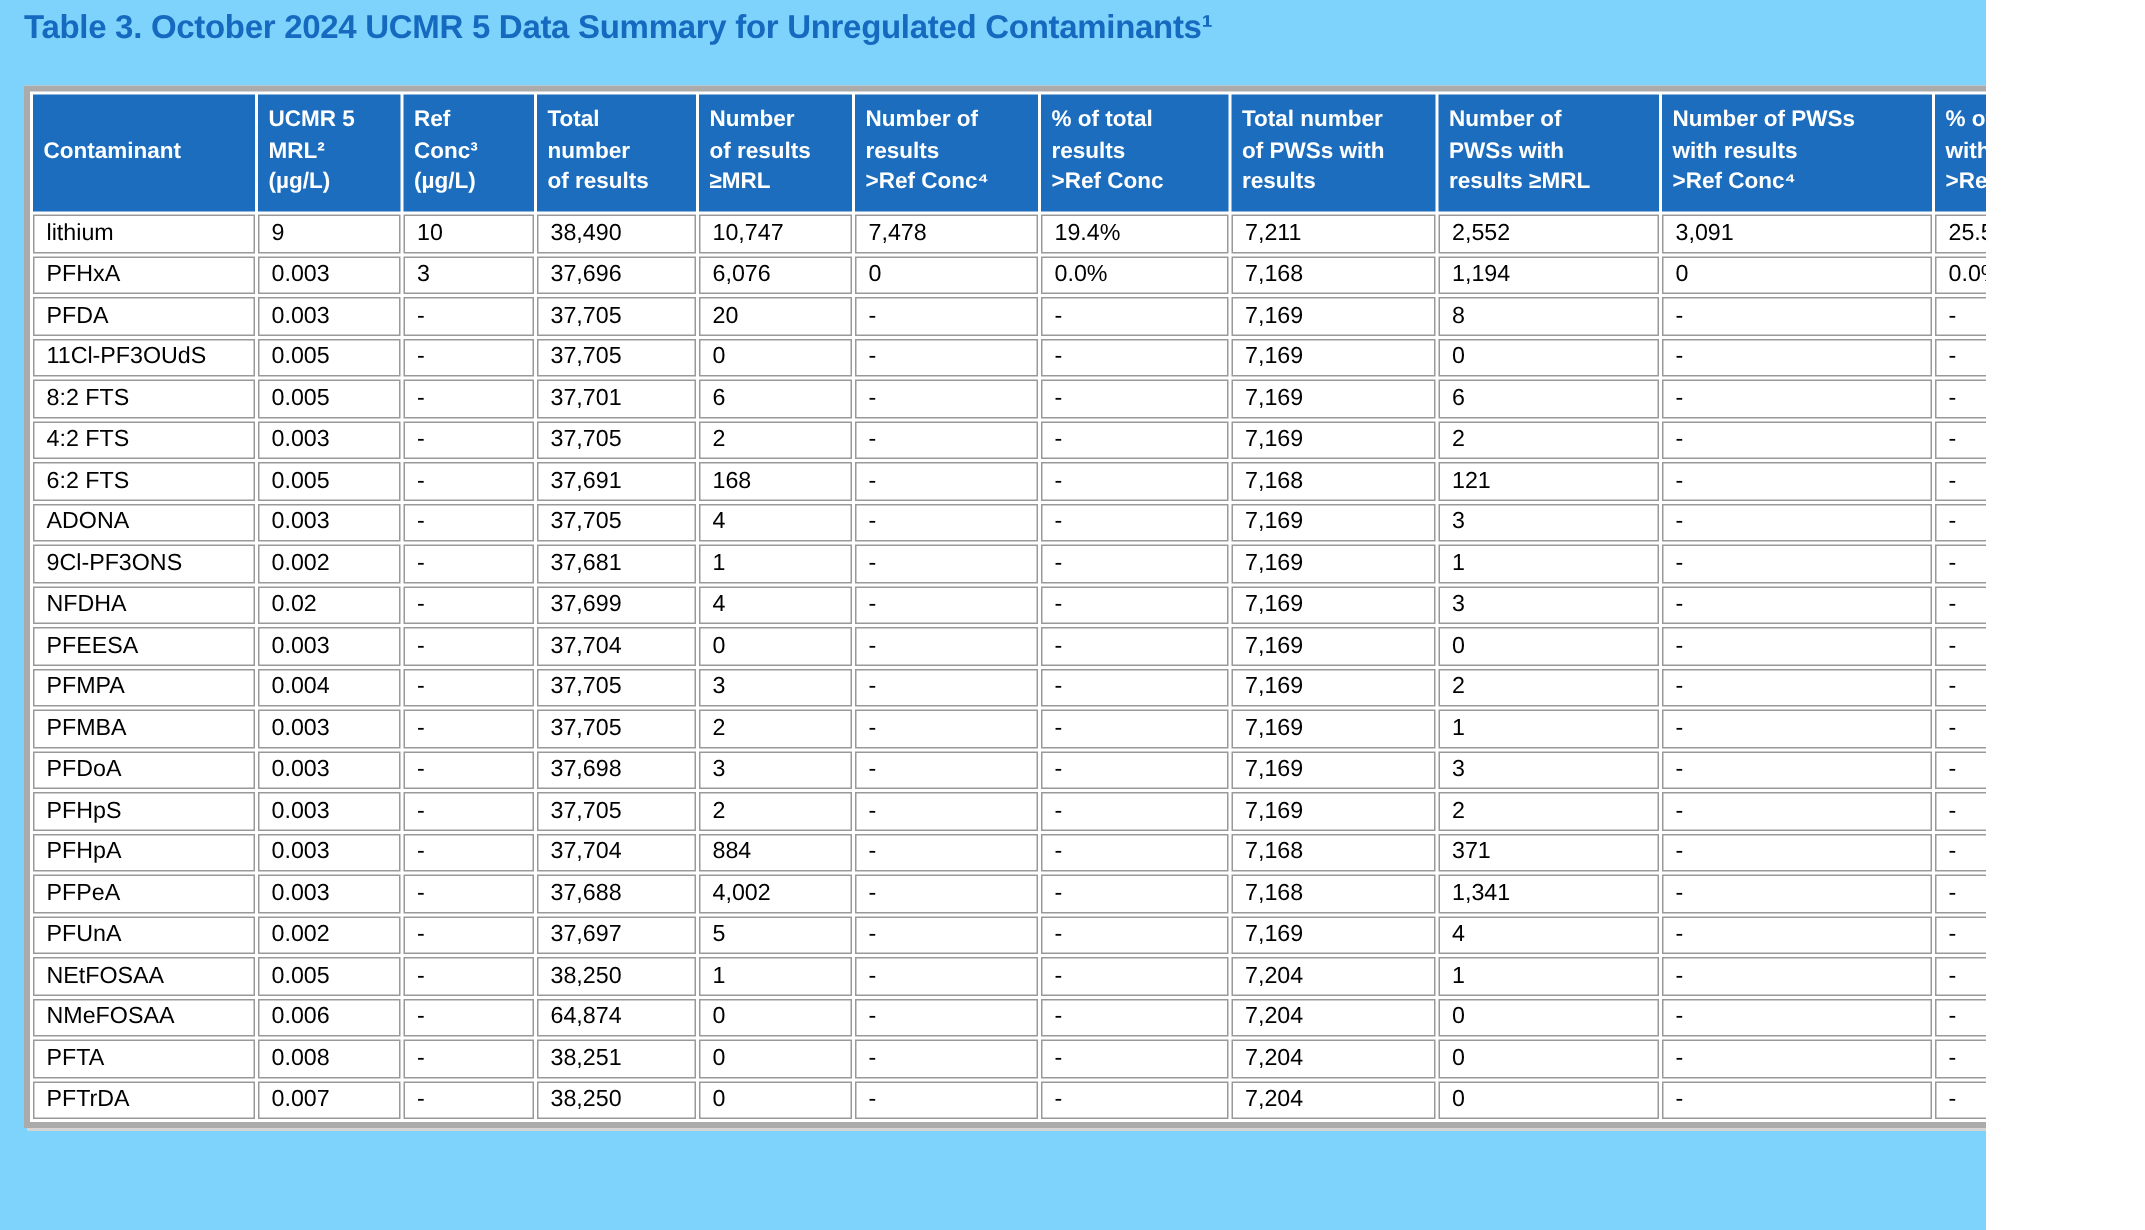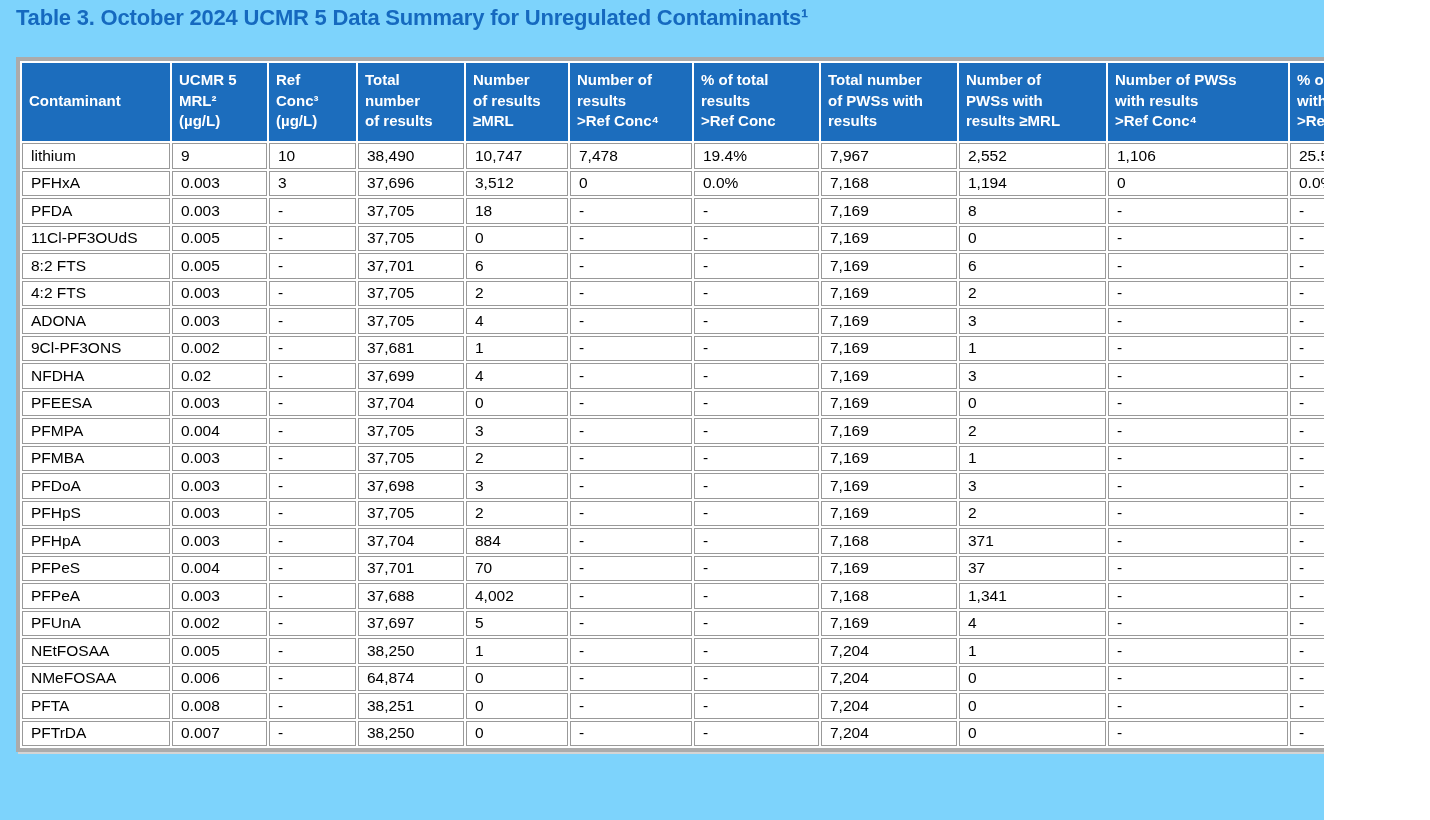--- a/index.html
+++ b/index.html
@@ -129,44 +129,44 @@
     </thead>
     <tbody id="table-body">
         <tr>
           <td>lithium</td>
           <td>9</td>
           <td>10</td>
           <td>38,490</td>
           <td>10,747</td>
           <td>7,478</td>
           <td>19.4%</td>
-          <td>7,967</td>
+          <td>7,211</td>
           <td>2,552</td>
-          <td>1,106</td>
+          <td>3,091</td>
           <td>25.5%</td>
         </tr>
         <tr>
           <td>PFHxA</td>
           <td>0.003</td>
           <td>3</td>
           <td>37,696</td>
-          <td>3,512</td>
+          <td>6,076</td>
           <td>0</td>
           <td>0.0%</td>
           <td>7,168</td>
           <td>1,194</td>
           <td>0</td>
           <td>0.0%</td>
         </tr>
         <tr>
           <td>PFDA</td>
           <td>0.003</td>
           <td>-</td>
           <td>37,705</td>
-          <td>18</td>
+          <td>20</td>
           <td>-</td>
           <td>-</td>
           <td>7,169</td>
           <td>8</td>
           <td>-</td>
           <td>-</td>
         </tr>
         <tr>
           <td>11Cl-PF3OUdS</td>
           <td>0.005</td>
@@ -200,20 +200,33 @@
           <td>37,705</td>
           <td>2</td>
           <td>-</td>
           <td>-</td>
           <td>7,169</td>
           <td>2</td>
           <td>-</td>
           <td>-</td>
         </tr>
         <tr>
+          <td>6:2 FTS</td>
+          <td>0.005</td>
+          <td>-</td>
+          <td>37,691</td>
+          <td>168</td>
+          <td>-</td>
+          <td>-</td>
+          <td>7,168</td>
+          <td>121</td>
+          <td>-</td>
+          <td>-</td>
+        </tr>
+        <tr>
           <td>ADONA</td>
           <td>0.003</td>
           <td>-</td>
           <td>37,705</td>
           <td>4</td>
           <td>-</td>
           <td>-</td>
           <td>7,169</td>
           <td>3</td>
           <td>-</td>
@@ -313,33 +326,20 @@
         <tr>
           <td>PFHpA</td>
           <td>0.003</td>
           <td>-</td>
           <td>37,704</td>
           <td>884</td>
           <td>-</td>
           <td>-</td>
           <td>7,168</td>
           <td>371</td>
-          <td>-</td>
-          <td>-</td>
-        </tr>
-        <tr>
-          <td>PFPeS</td>
-          <td>0.004</td>
-          <td>-</td>
-          <td>37,701</td>
-          <td>70</td>
-          <td>-</td>
-          <td>-</td>
-          <td>7,169</td>
-          <td>37</td>
           <td>-</td>
           <td>-</td>
         </tr>
         <tr>
           <td>PFPeA</td>
           <td>0.003</td>
           <td>-</td>
           <td>37,688</td>
           <td>4,002</td>
           <td>-</td>

